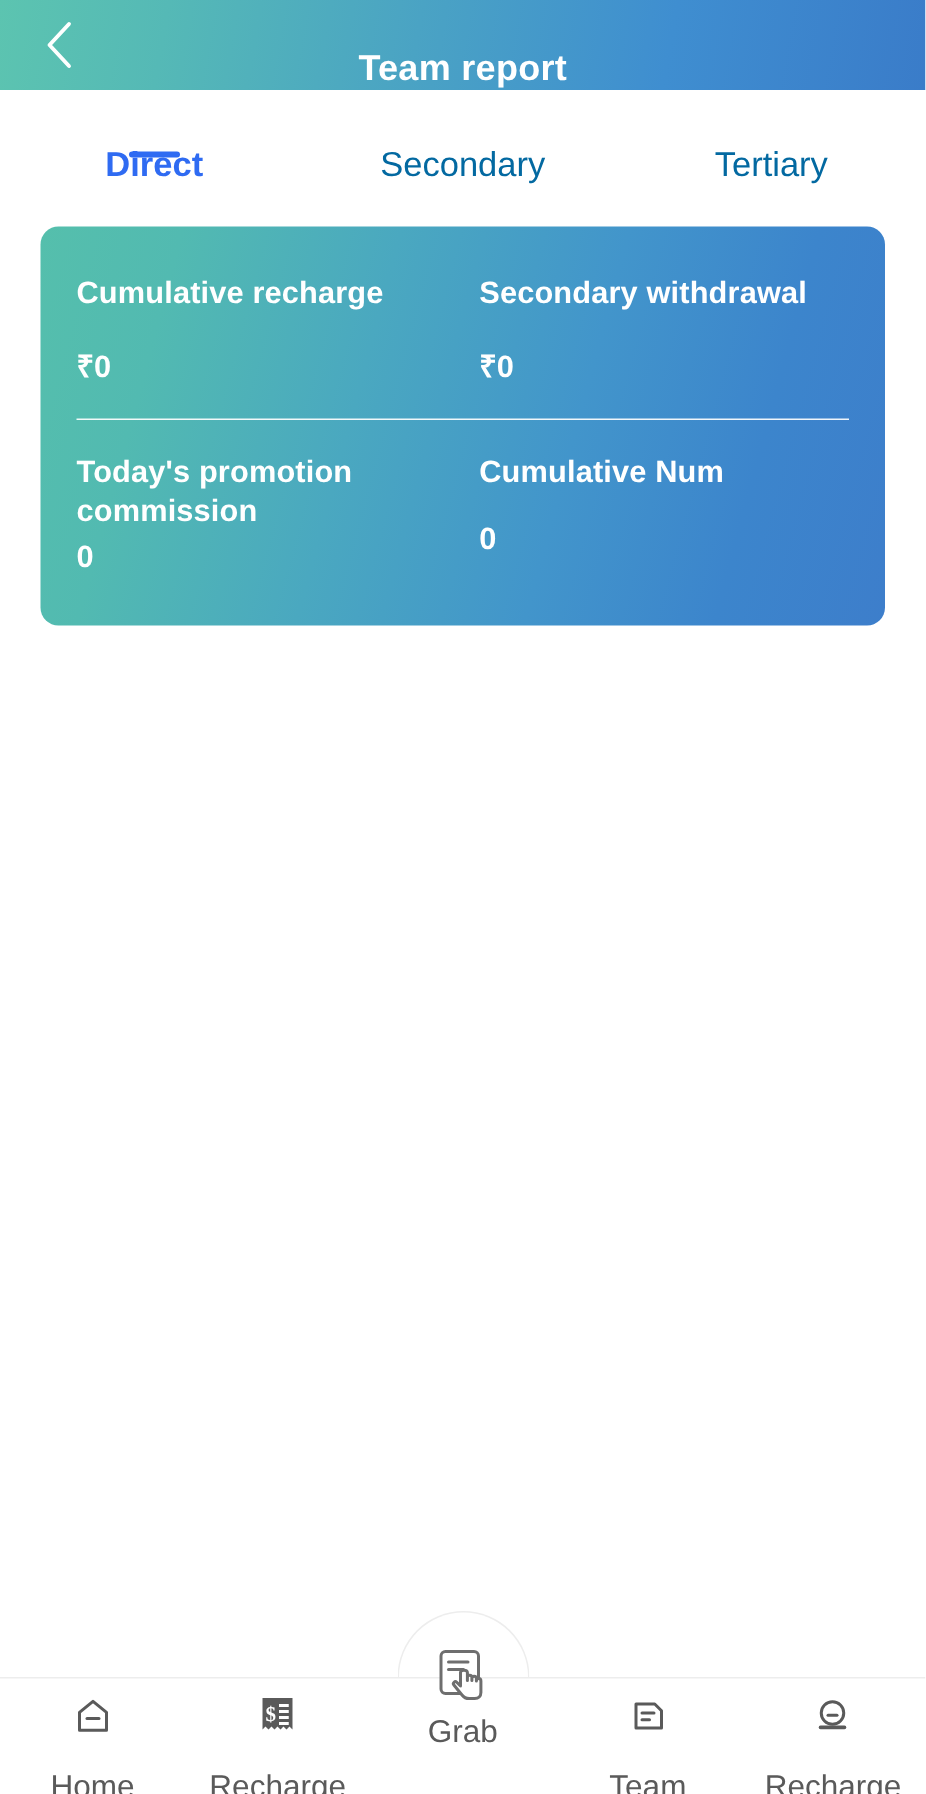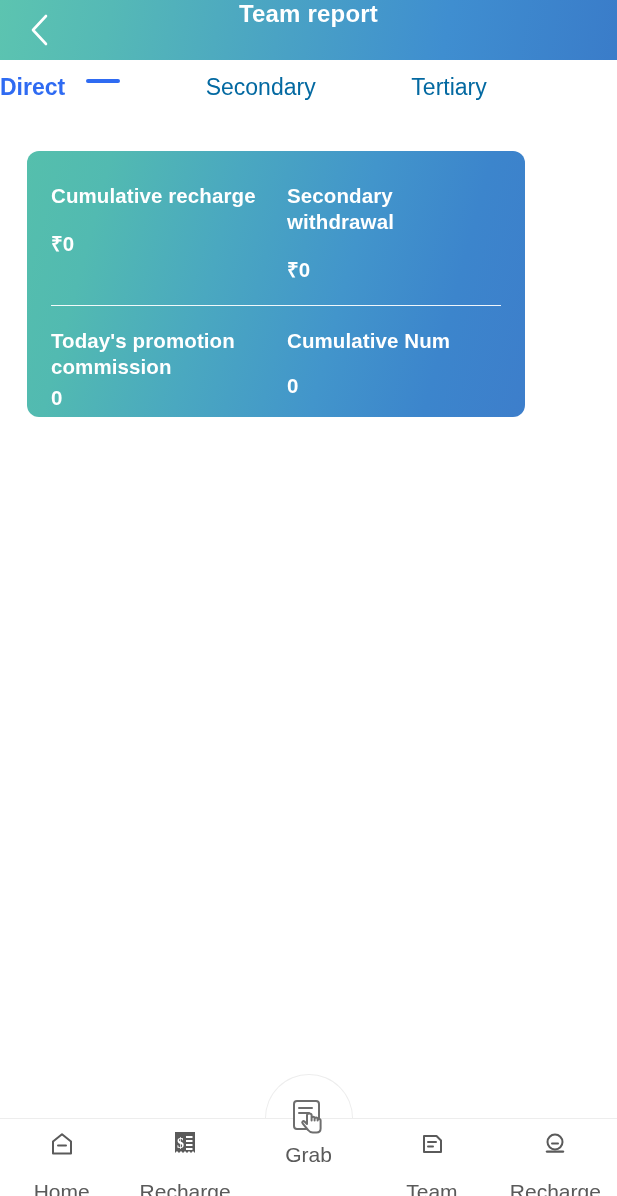--- a/index.html
+++ b/index.html
@@ -8,54 +8,54 @@
     background:#ffffff;
     font-family:"Liberation Sans", sans-serif;
     overflow:hidden;
   }
   .screen { position:relative; width:617px; height:1196px; background:#fff; }
 
   
   .header {
     position:absolute; top:0; left:0; width:617px; height:60px;
     background:linear-gradient(100deg,#5cc4b0 0%,#55b9b6 18%,#4aa3c4 45%,#3f8ed0 72%,#3a7cc9 100%);
-    display:flex; align-items:flex-start;
+    display:flex; align-items:flex-end;
   }
   .back-btn {
     position:absolute; left:18px; top:50%; transform:translateY(-50%);
     width:42px; height:42px; display:flex; align-items:center; justify-content:center;
     cursor:pointer;
   }
   .back-btn svg { display:block; }
   .header-title {
     width:100%; text-align:center;
     color:#ffffff; font-size:24px; font-weight:bold;
     letter-spacing:0.2px;
   }
 
   
   .tabs {
     position:absolute; top:60px; left:0; width:617px; height:80px;
     background:#ffffff; display:flex; align-items:flex-start;
   }
   .tab {
-    flex:1; position:relative; text-align:left;
-    padding-top:14px; cursor:pointer;
+    flex:1; position:relative; text-align:center;
+    padding-top:36px; cursor:pointer;
   }
   .tab-label { font-size:23px; color:#0369a1; display:inline-block; }
   .tab.active .tab-label { color:#2f6bf2; font-weight:bold; }
   .tab-underline {
     position:absolute; left:50%; transform:translateX(-50%);
     bottom:18px; width:34px; height:4px; border-radius:2px; background:#2f6bf2;
   }
 
   
   .card {
     position:absolute; top:151px; left:27px;
-    width:498px; height:266px;
+    width:563px; height:266px;
     border-radius:12px;
     background:linear-gradient(105deg,#55bfac 0%,#52bab1 15%,#4aa8c0 38%,#4295cb 62%,#3c85cc 82%,#3d7ecb 100%);
     padding:32px 24px 0 24px;
   }
   .card-grid { display:flex; width:100%; }
   .cell { width:50%; padding-right:10px; }
   .cell.right { padding-left:11px; }
   .cell-title {
     color:#ffffff; font-size:20.5px; font-weight:bold;
     line-height:26px; letter-spacing:0.1px;

